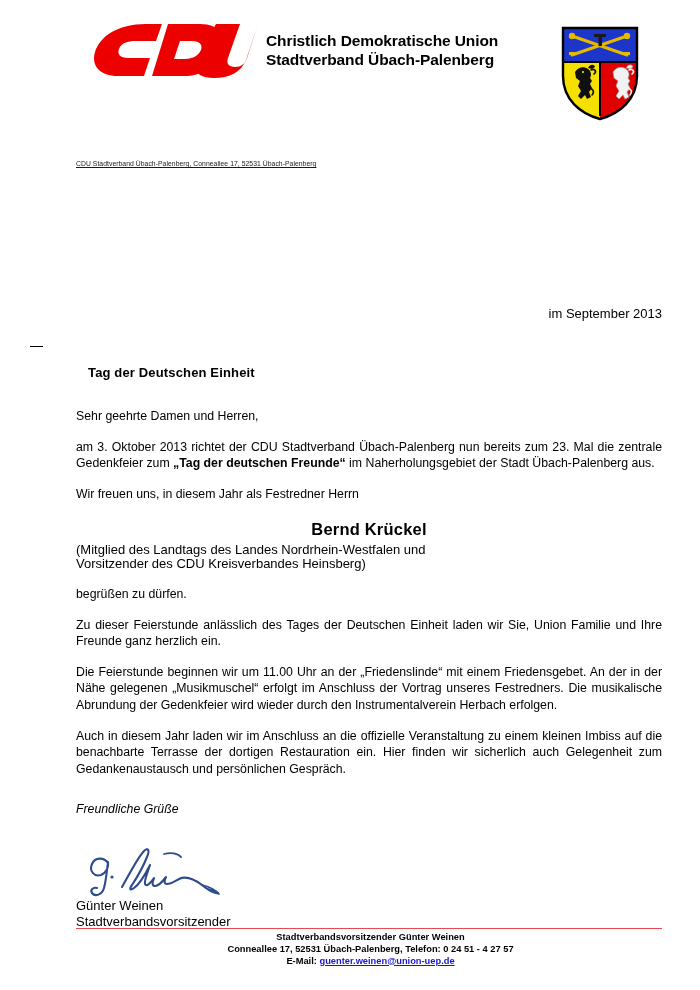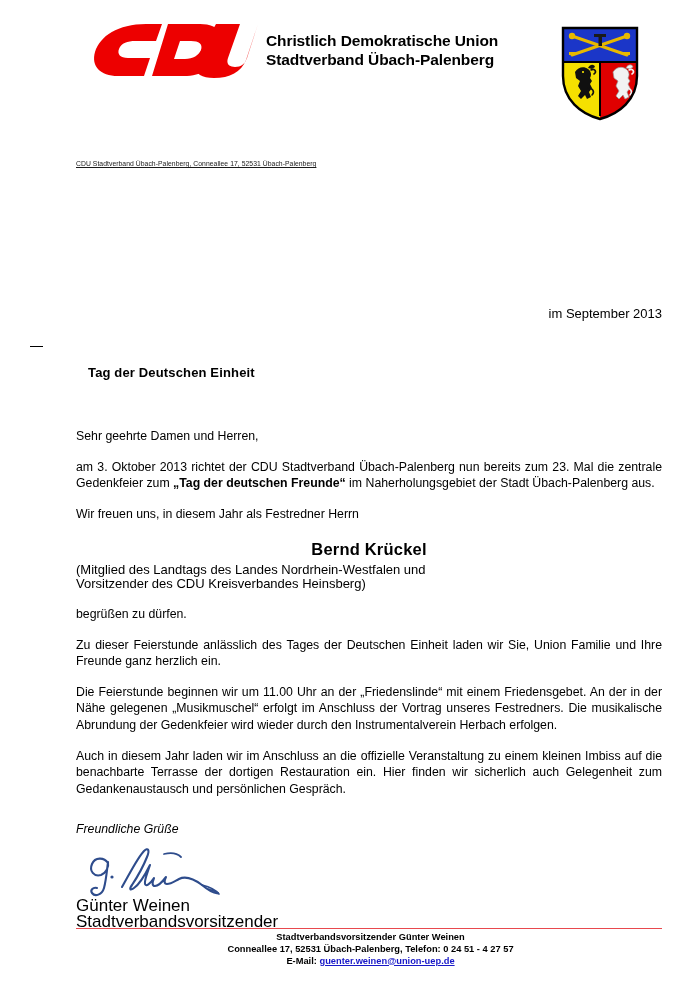--- a/index.html
+++ b/index.html
@@ -103,21 +103,21 @@
     font-weight: bold;
     letter-spacing: 0.15px;
     white-space: nowrap;
     margin-left: 12px;
   }
 
   
   .body-block {
     position: absolute;
     left: 76px;
-    top: 428px;
+    top: 408px;
     width: 586px;
     font-size: 12.3px;
     line-height: 16.6px;
   }
   .salutation { margin: 0 0 0 0; }
   .salutation div { white-space: nowrap; }
 
   .para {
     margin: 14px 0 0 0;
     text-align: justify;
@@ -153,21 +153,21 @@
     top: 843px;
     width: 165px;
     height: 60px;
   }
   .signature svg { display: block; }
 
   .signer {
     position: absolute;
     left: 76px;
     top: 898px;
-    font-size: 17px;
+    font-size: 13px;
     line-height: 15.5px;
   }
   .signer div { white-space: nowrap; }
 
   
   .footer-rule {
     position: absolute;
     left: 76px;
     top: 928px;
     width: 586px;

